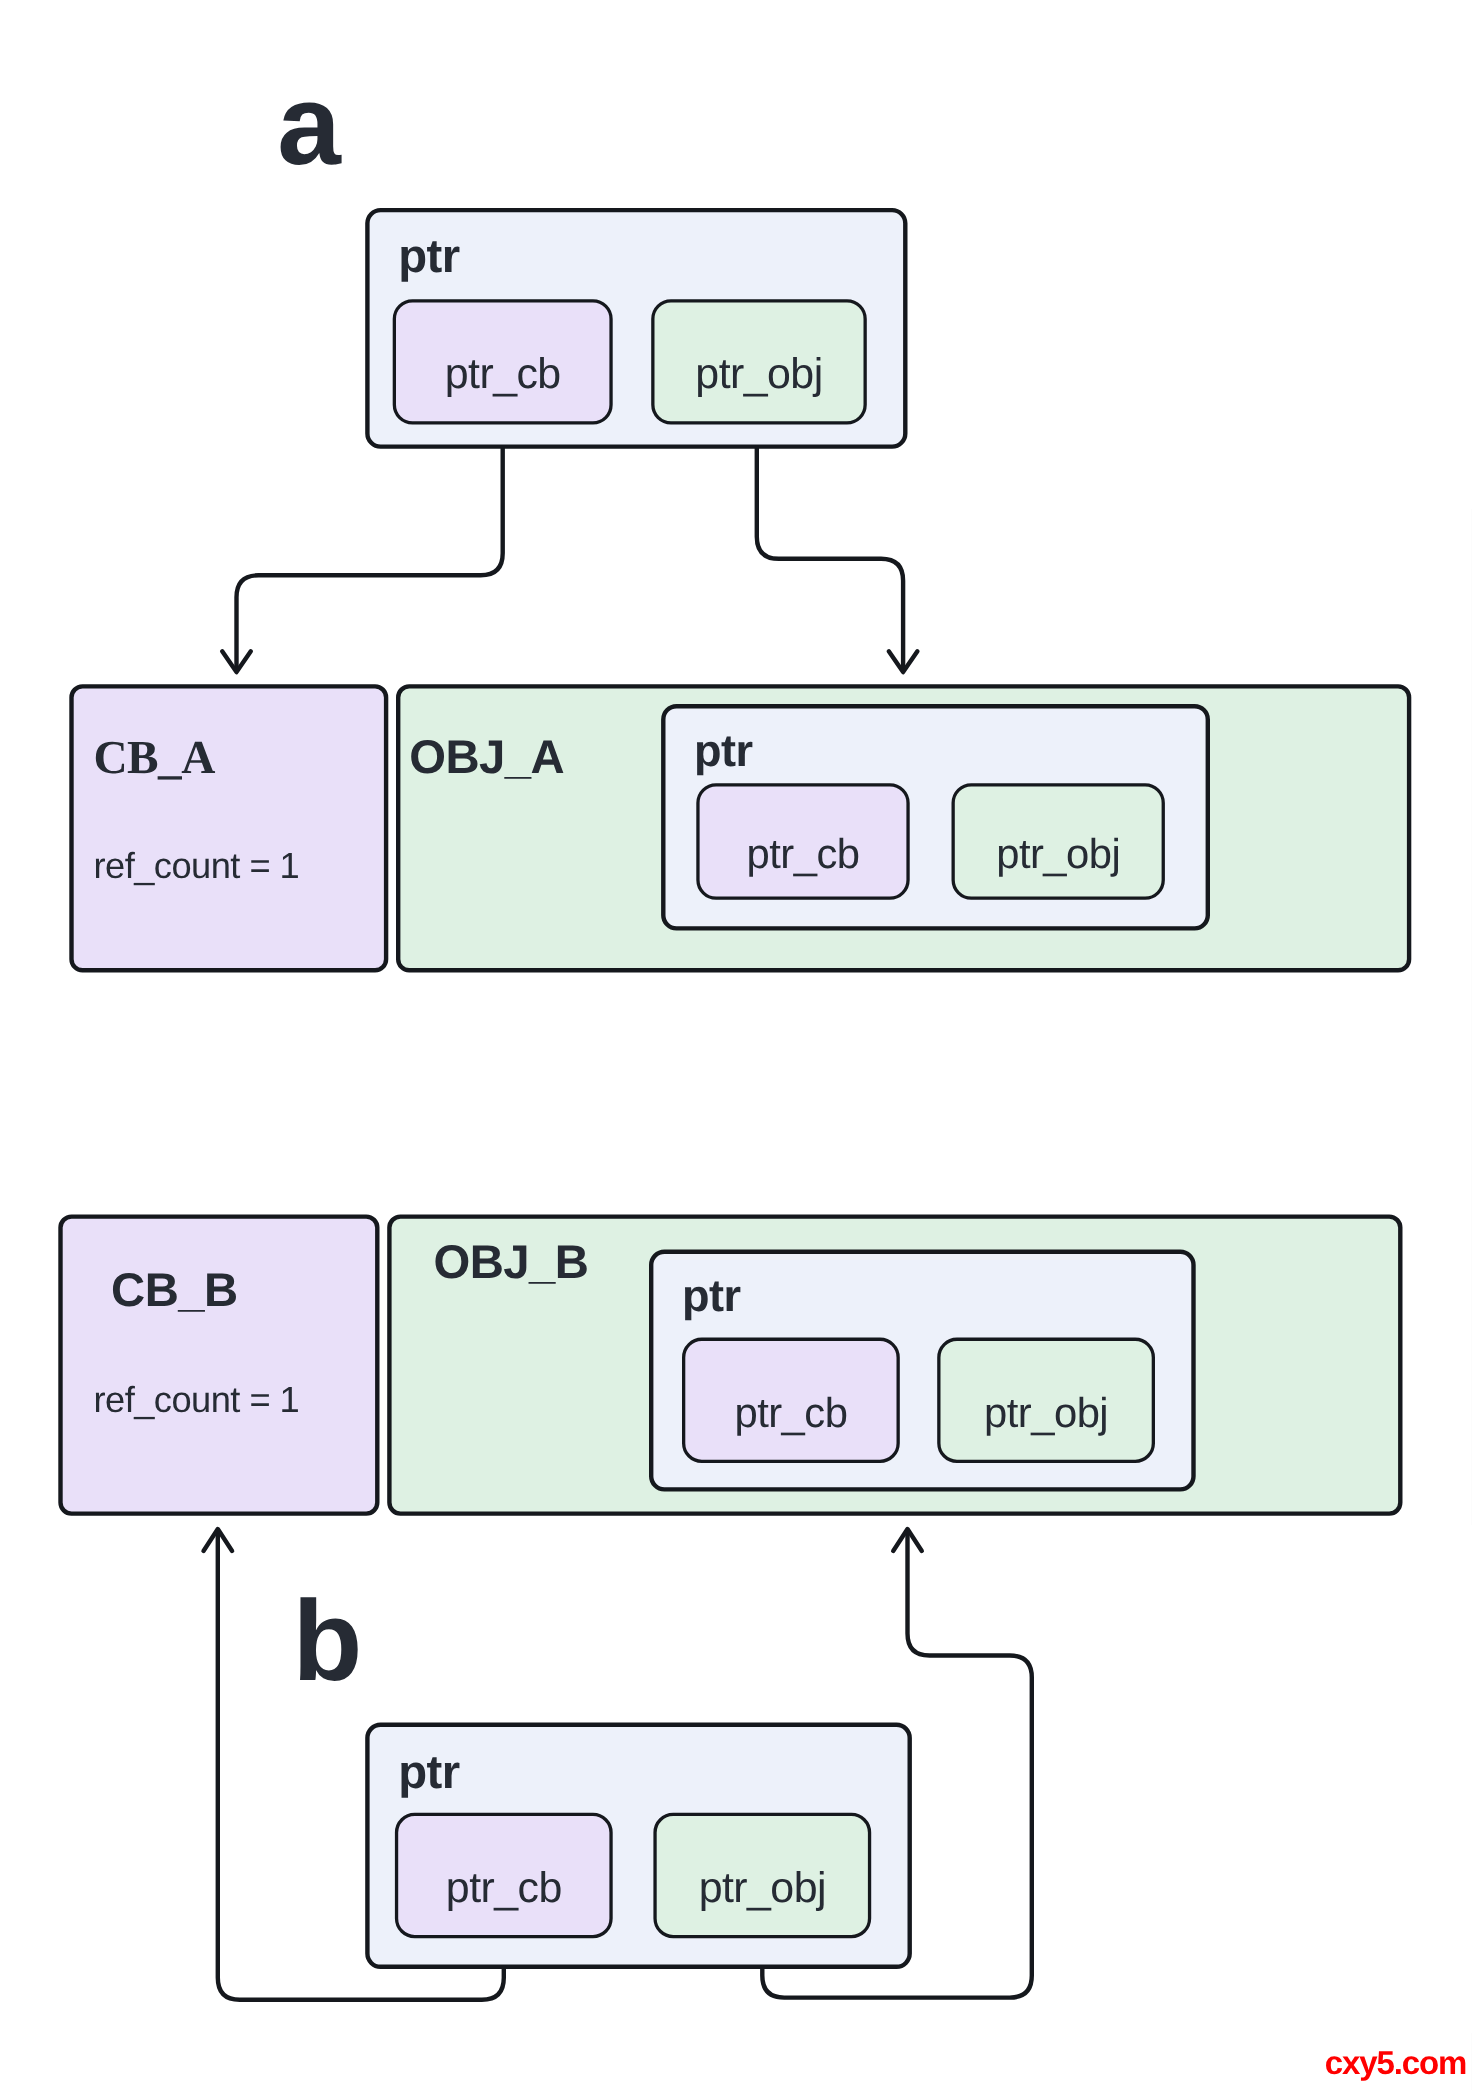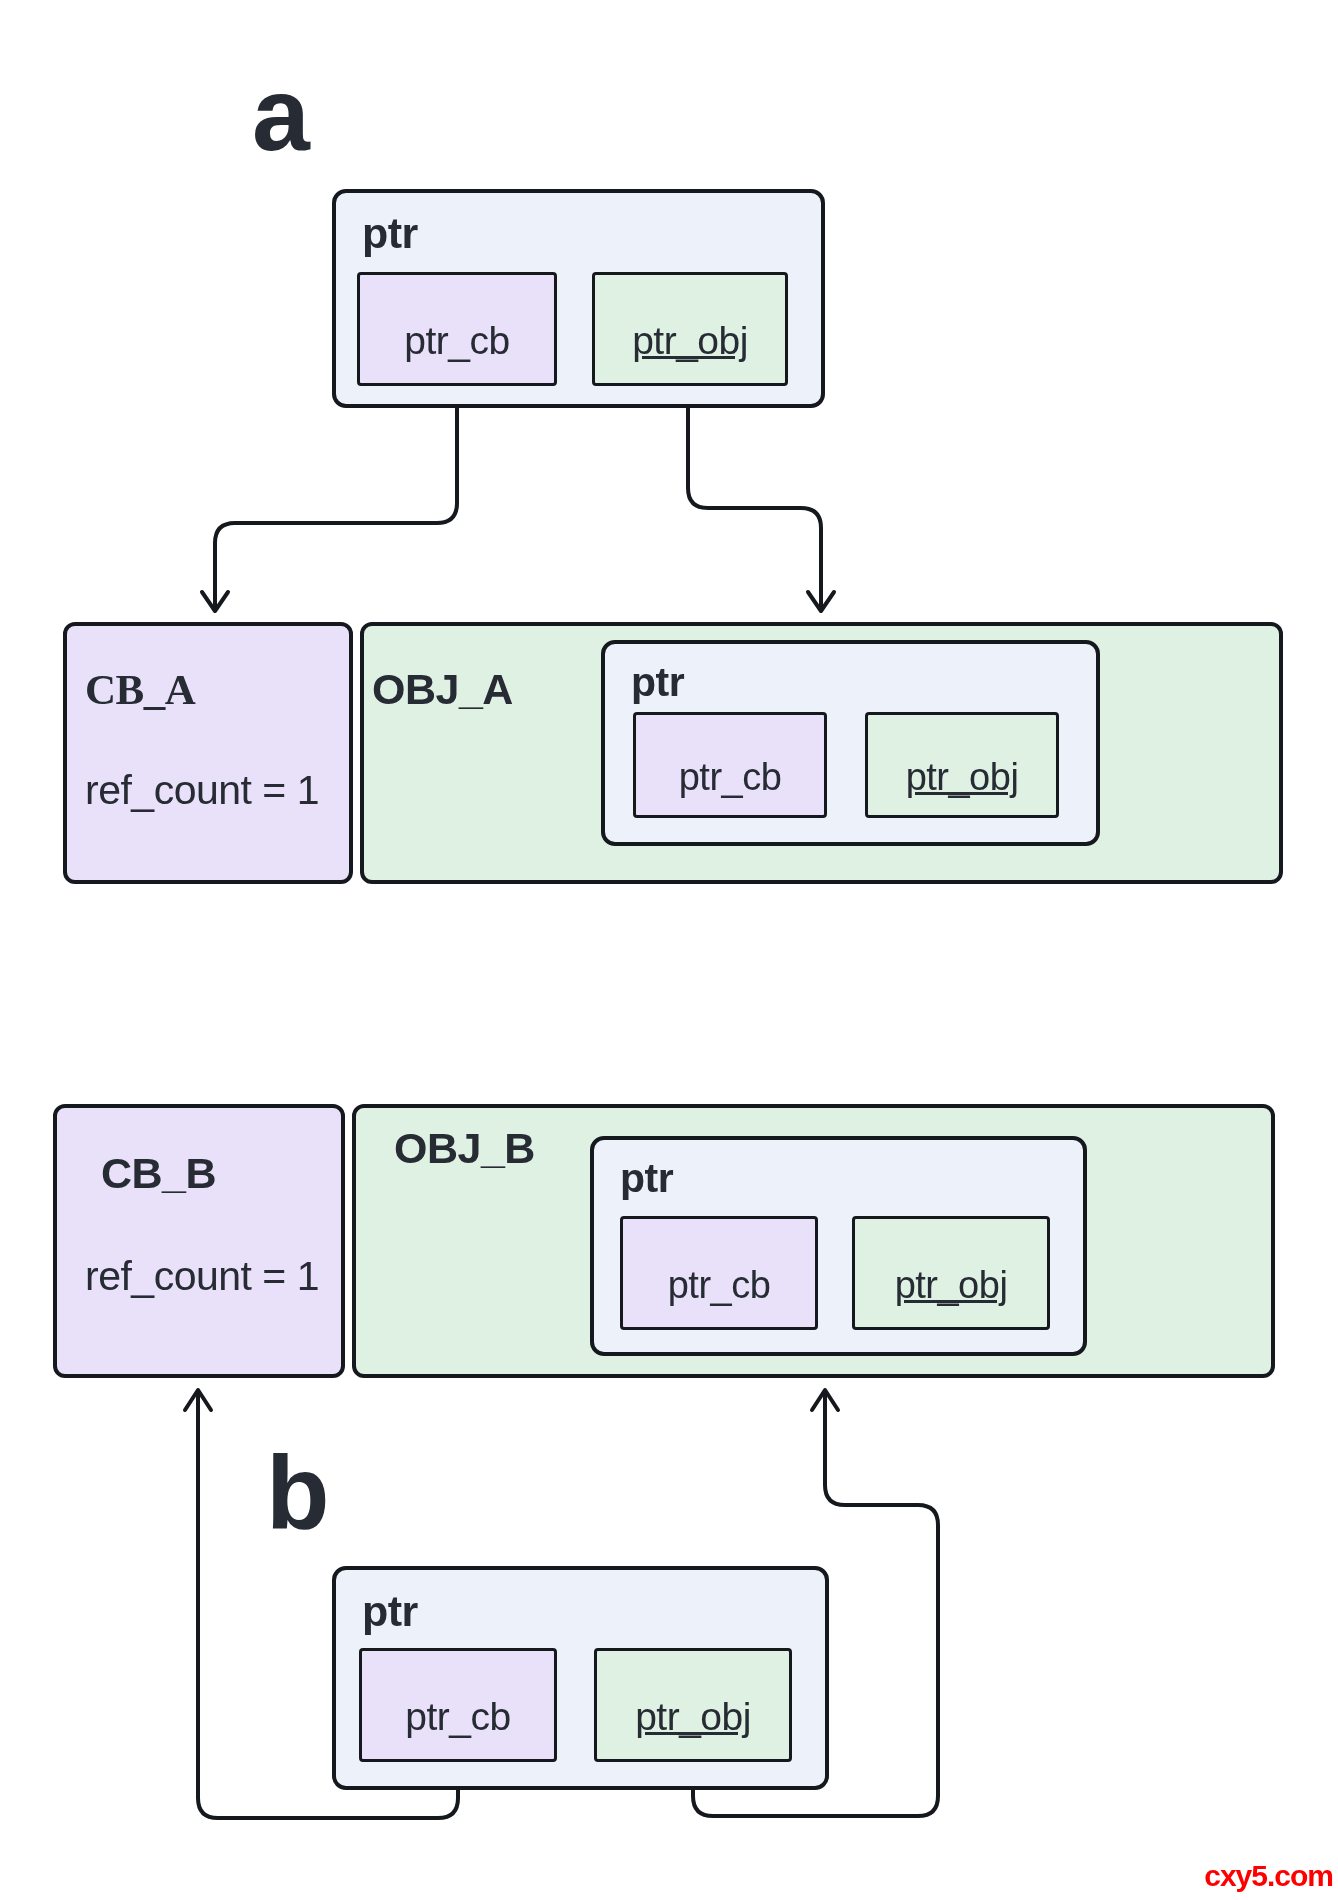--- a/index.html
+++ b/index.html
@@ -20,33 +20,33 @@
     color:var(--text);
     overflow:hidden;
     margin:0 auto;
   }
   .box{position:absolute;box-sizing:border-box;border:4px solid var(--border);}
   .ptr-box{background:var(--ptr-fill);border-radius:14px;}
   .cb-box{background:var(--cb-fill);border-radius:12px;}
   .obj-box{background:var(--obj-fill);border-radius:12px;}
   .field{
     position:absolute;box-sizing:border-box;
-    border:3.5px solid var(--border);border-radius:4px;
+    border:3.5px solid var(--border);border-radius:18px;
     display:flex;align-items:center;justify-content:center;
     font-size:39px;letter-spacing:-0.5px;
     padding-top:24px;
   }
   .field.cb{background:var(--cb-fill);}
-  .field.obj{background:var(--obj-fill);text-decoration:underline;}
+  .field.obj{background:var(--obj-fill);}
   .box-title{
     position:absolute;font-weight:700;font-size:43px;letter-spacing:-0.5px;
     white-space:nowrap;line-height:1;
   }
   .ref-text{
-    position:absolute;font-size:41px;letter-spacing:-0.5px;white-space:nowrap;line-height:1;
+    position:absolute;font-size:33px;letter-spacing:-0.5px;white-space:nowrap;line-height:1;
   }
   .section-label{
     position:absolute;font-weight:700;font-size:104px;line-height:1;color:var(--text);
   }
   #edges-svg{position:absolute;left:0;top:0;width:1338px;height:1900px;pointer-events:none;}
   #edges-svg path{stroke:var(--border);stroke-width:4;fill:none;stroke-linecap:round;stroke-linejoin:round;}
   .watermark{
     position:absolute;right:5px;bottom:7px;
     font-size:30px;font-weight:700;letter-spacing:-1px;
     color:var(--watermark);

